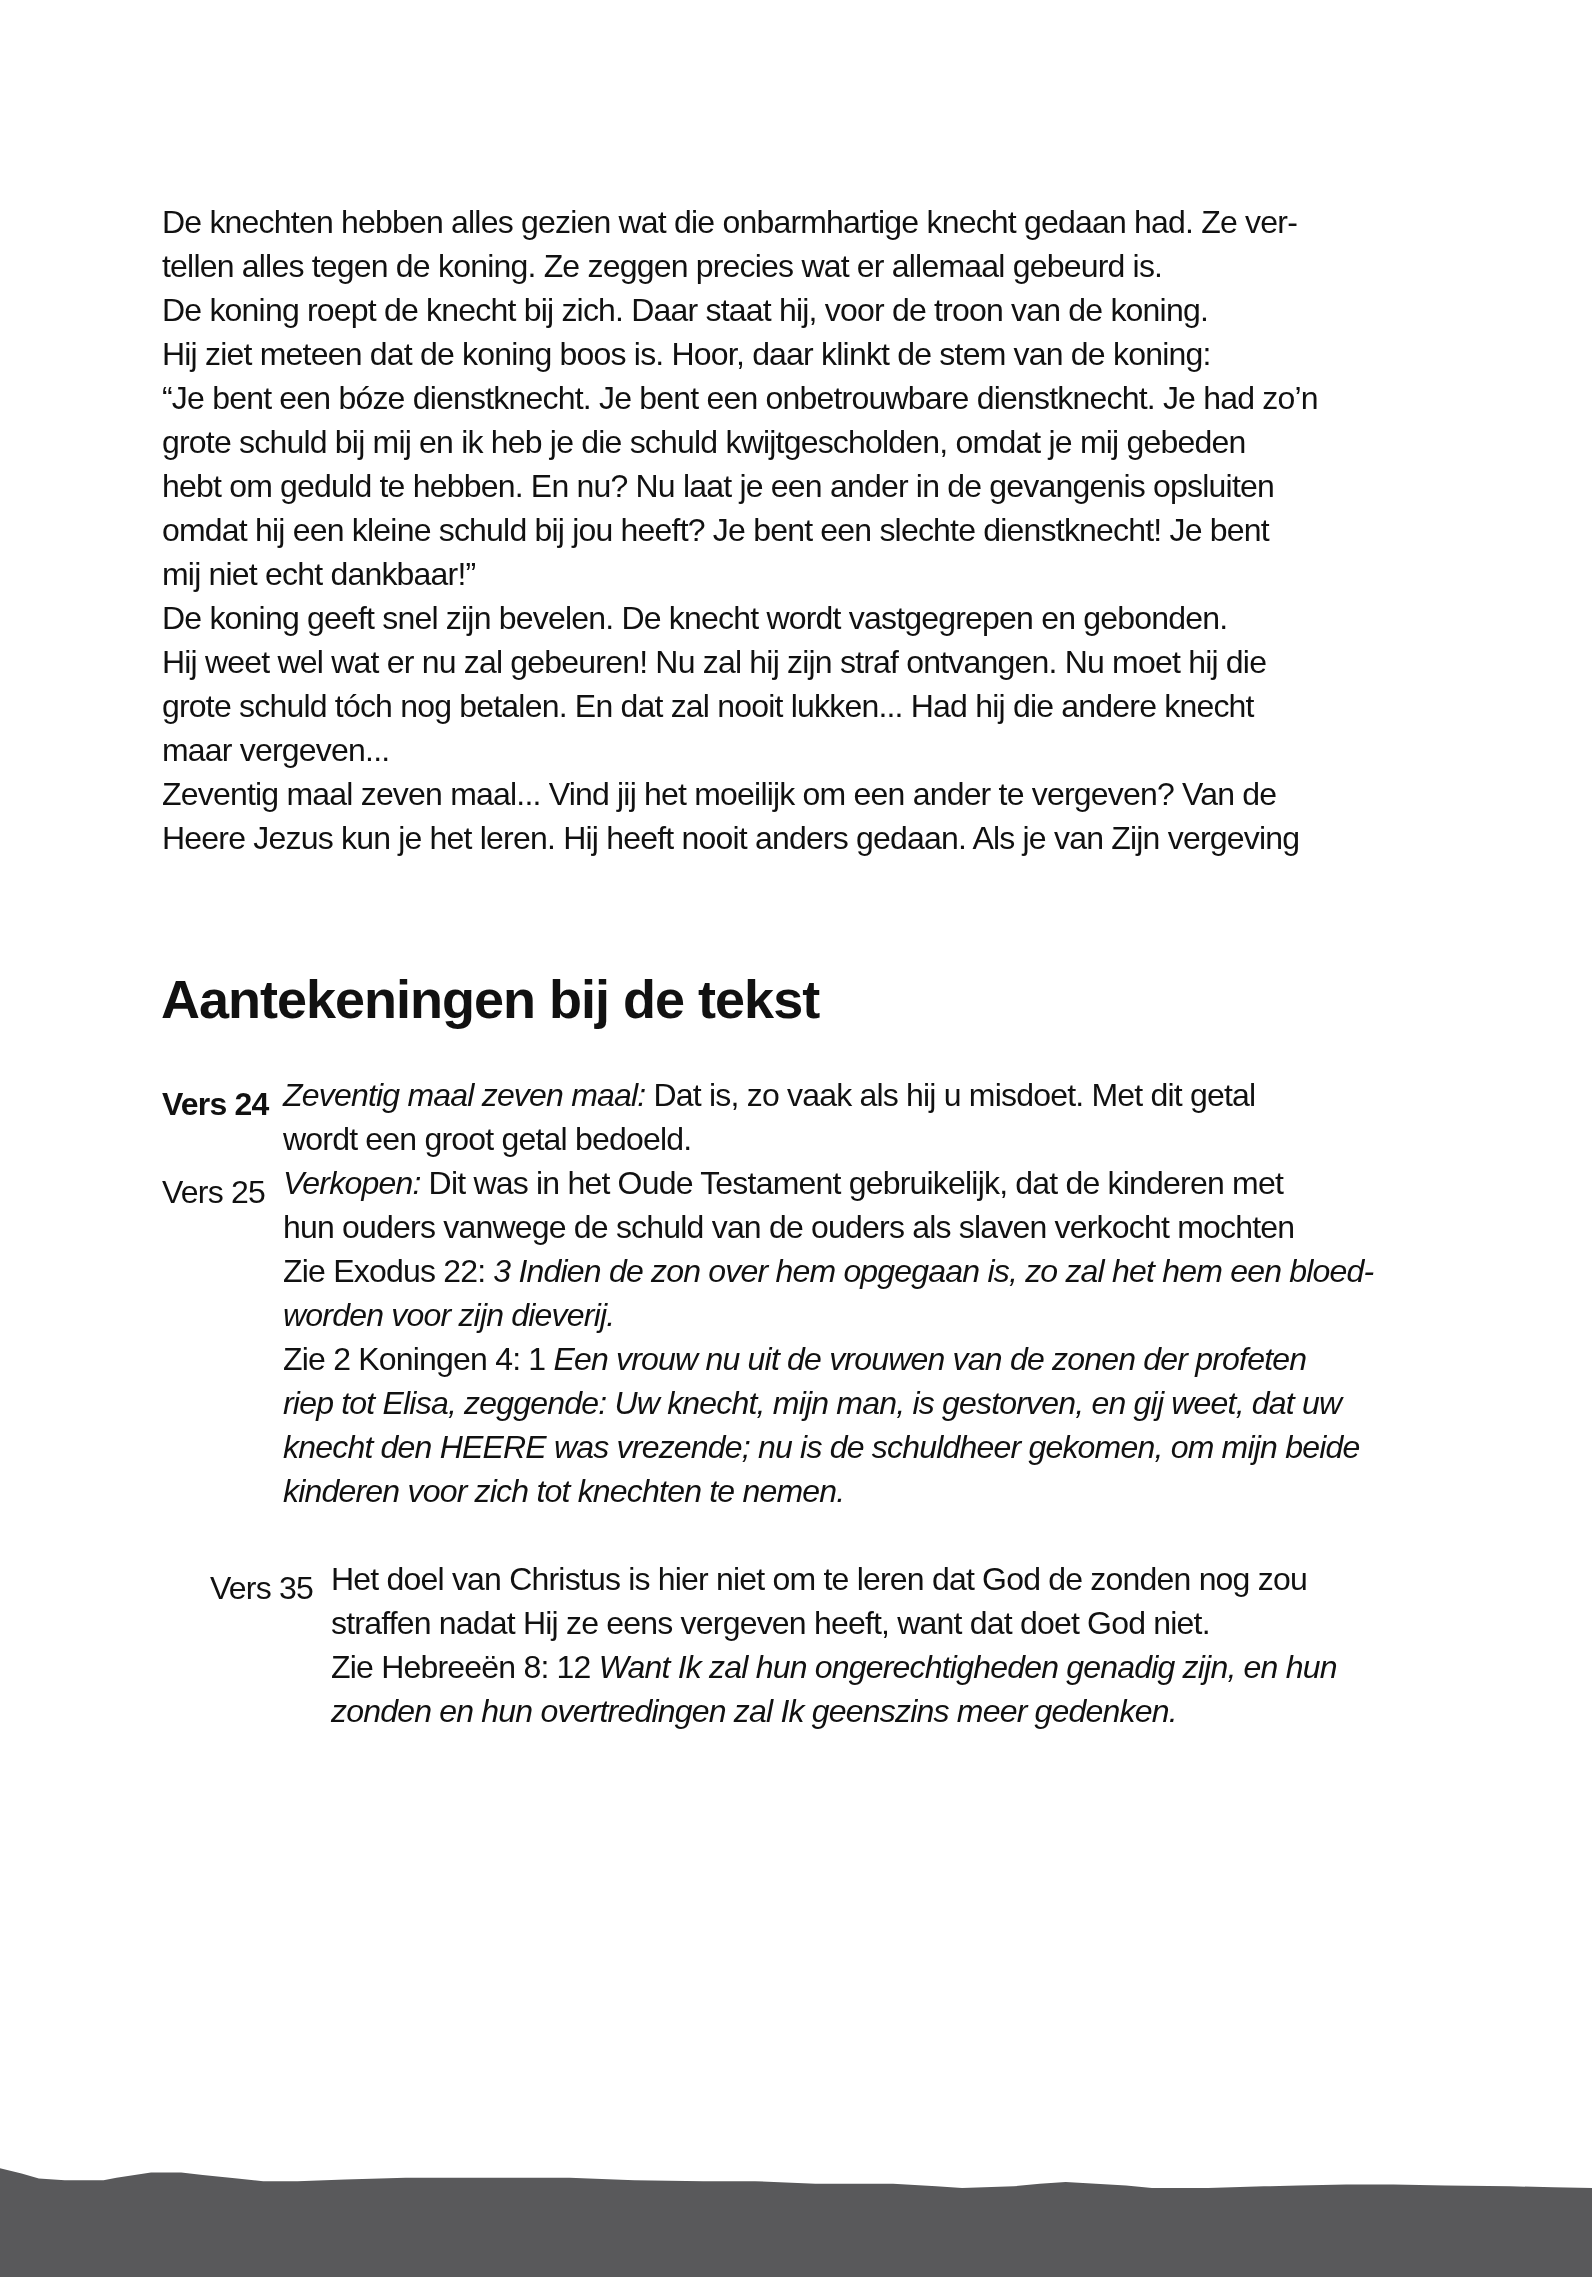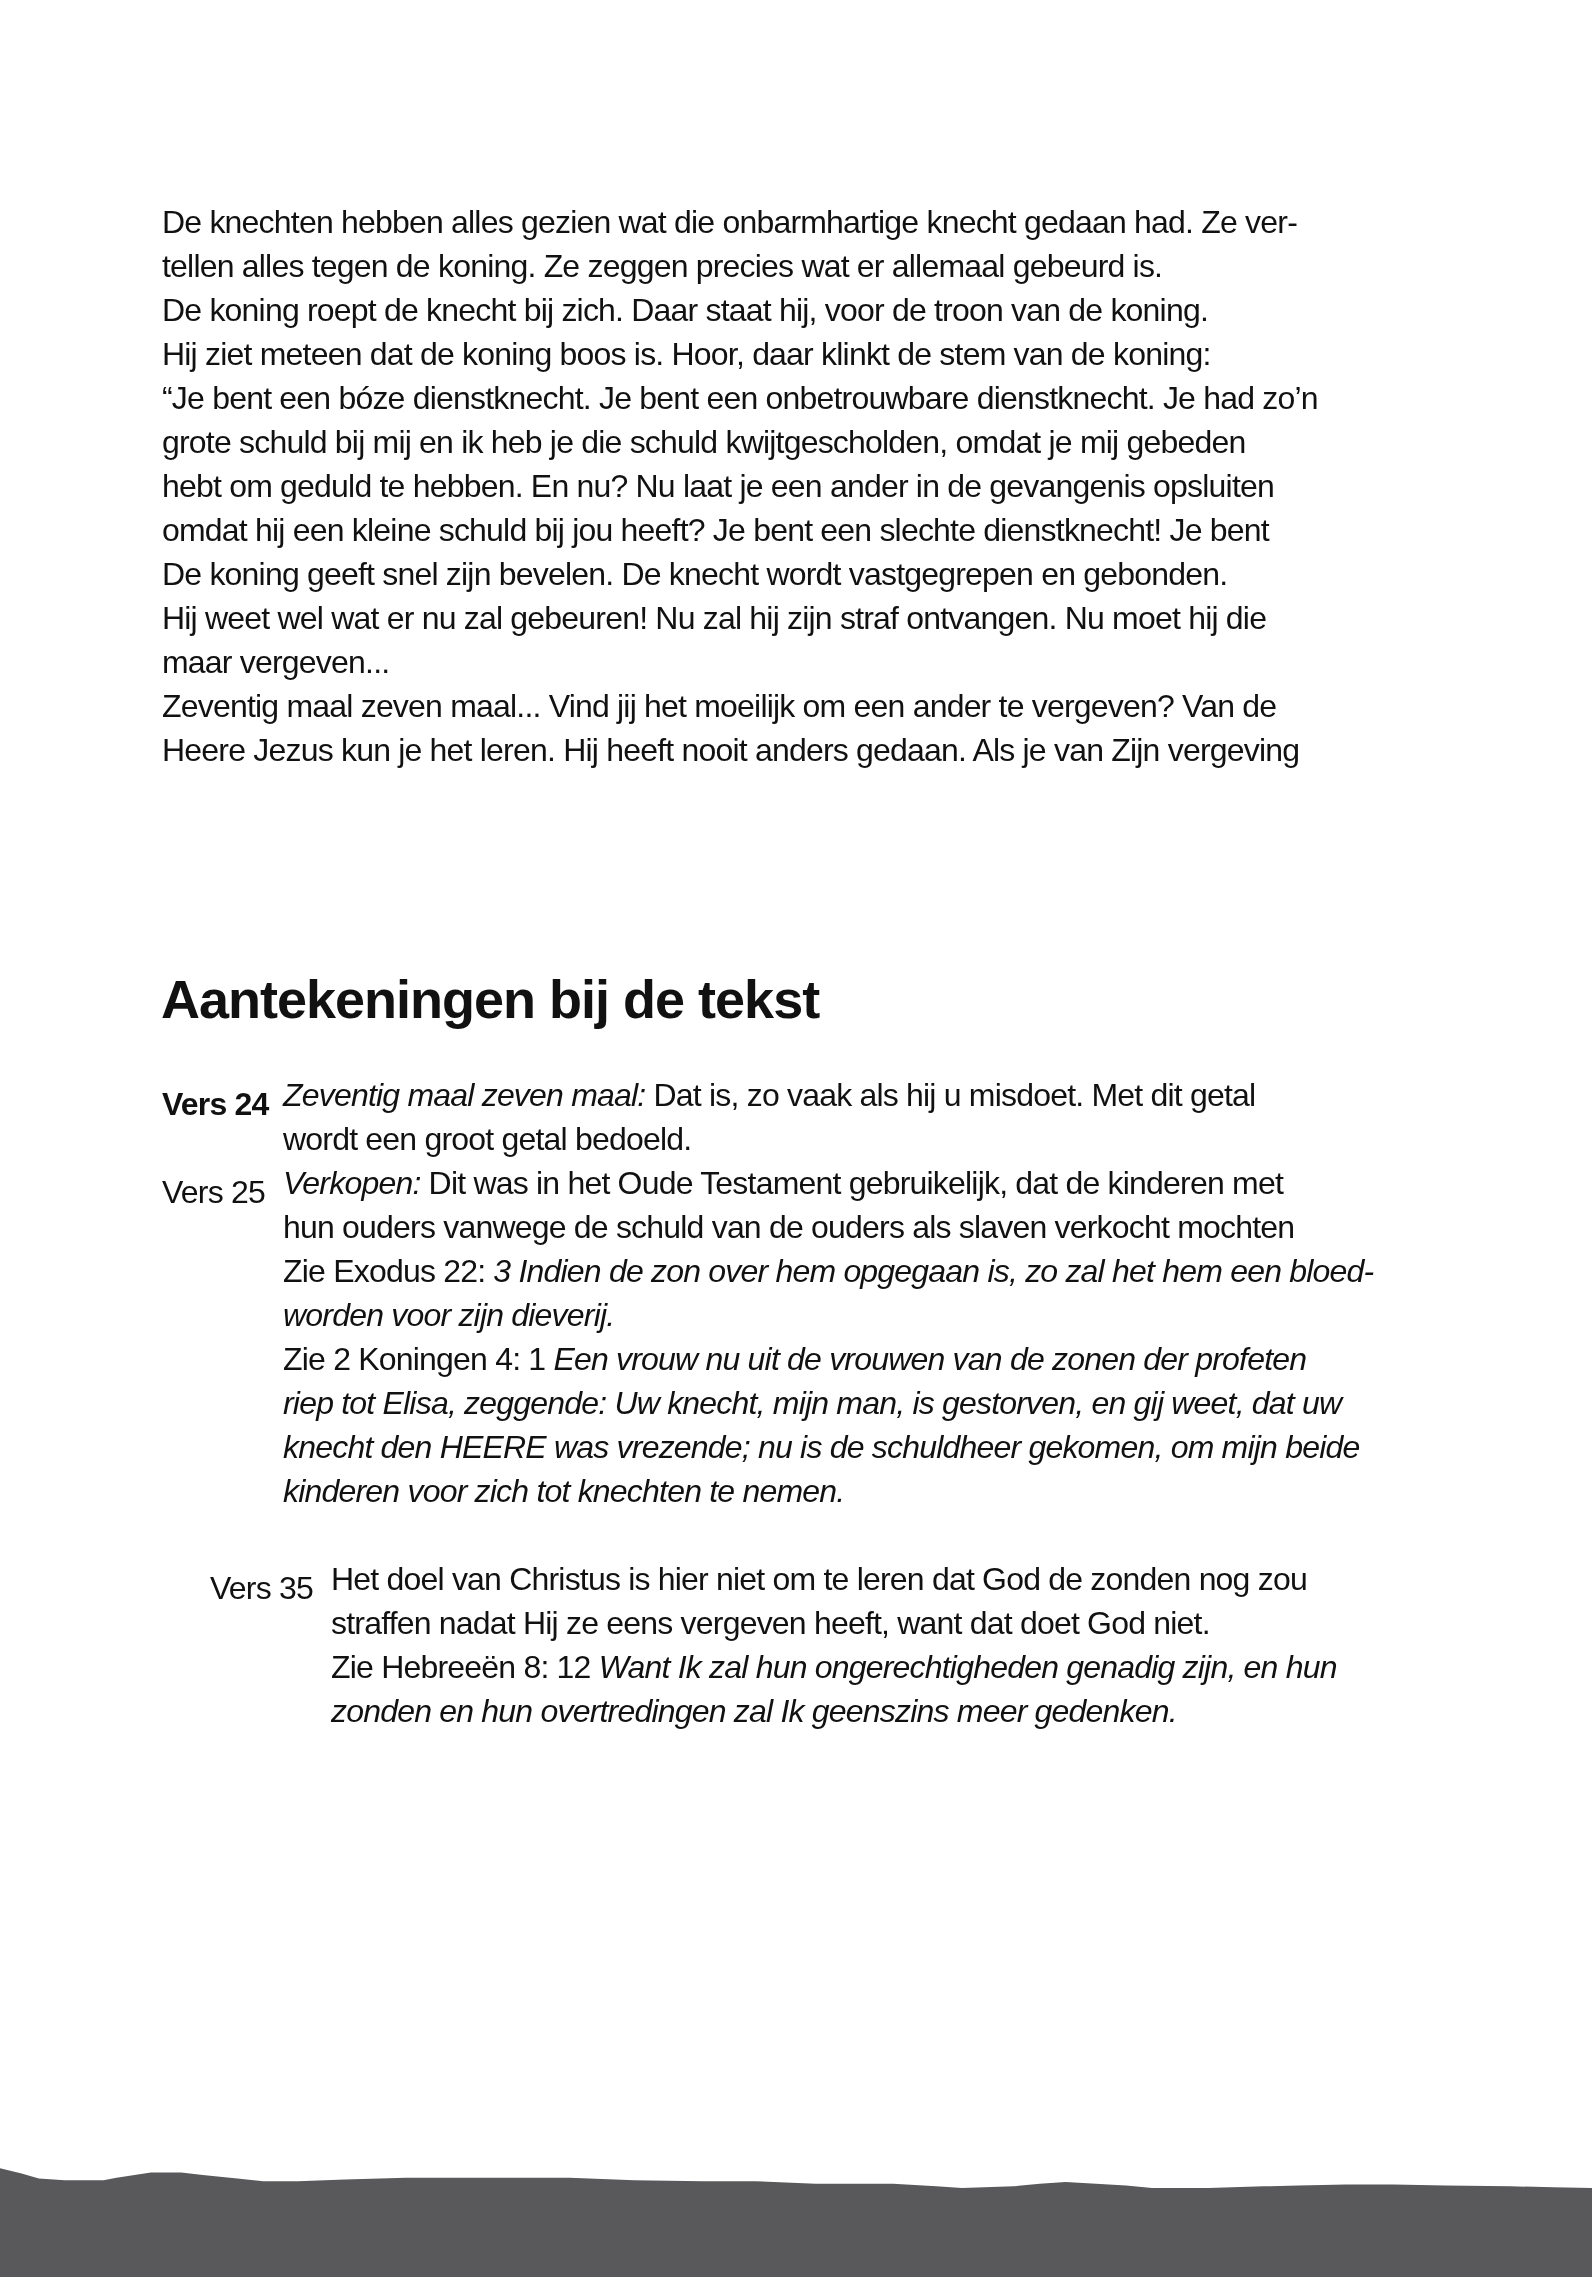--- a/index.html
+++ b/index.html
@@ -29,22 +29,24 @@
 
   <div class="body-text">
     <span class="line">De knechten hebben alles gezien wat die onbarmhartige knecht gedaan had. Ze ver-</span>
     <span class="line">tellen alles tegen de koning. Ze zeggen precies wat er allemaal gebeurd is.</span>
     <span class="line">De koning roept de knecht bij zich. Daar staat hij, voor de troon van de koning.</span>
     <span class="line">Hij ziet meteen dat de koning boos is. Hoor, daar klinkt de stem van de koning:</span>
     <span class="line">“Je bent een bóze dienstknecht. Je bent een onbetrouwbare dienstknecht. Je had zo’n</span>
     <span class="line">grote schuld bij mij en ik heb je die schuld kwijtgescholden, omdat je mij gebeden</span>
     <span class="line">hebt om geduld te hebben. En nu? Nu laat je een ander in de gevangenis opsluiten</span>
     <span class="line">omdat hij een kleine schuld bij jou heeft? Je bent een slechte dienstknecht! Je bent</span>
+    <span class="line">mij niet echt dankbaar!”</span>
     <span class="line">De koning geeft snel zijn bevelen. De knecht wordt vastgegrepen en gebonden.</span>
     <span class="line">Hij weet wel wat er nu zal gebeuren! Nu zal hij zijn straf ontvangen. Nu moet hij die</span>
+    <span class="line">grote schuld tóch nog betalen. En dat zal nooit lukken... Had hij die andere knecht</span>
     <span class="line">maar vergeven...</span>
     <span class="line">Zeventig maal zeven maal... Vind jij het moeilijk om een ander te vergeven? Van de</span>
     <span class="line">Heere Jezus kun je het leren. Hij heeft nooit anders gedaan. Als je van Zijn vergeving</span>
   </div>
 
   <h2 class="heading">Aantekeningen bij de tekst</h2>
 
   <div class="notes">
 
     <div class="note">

